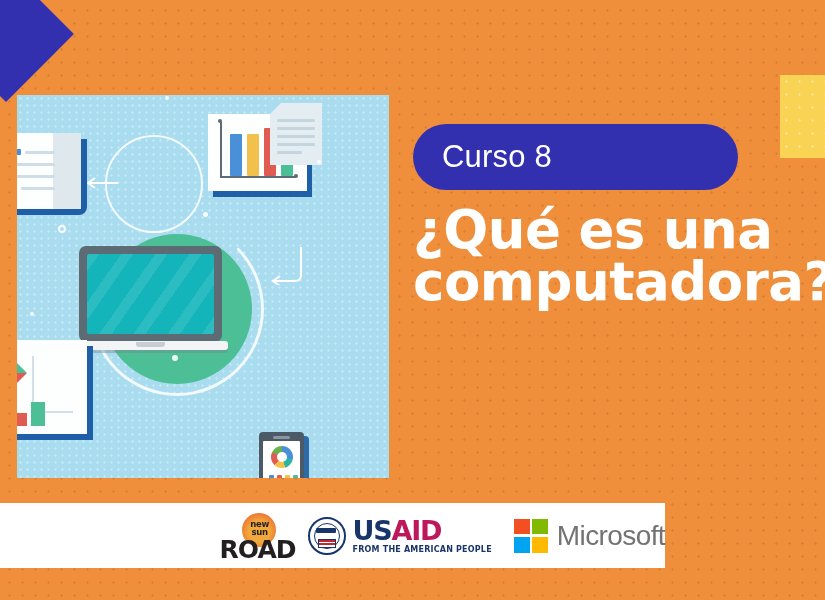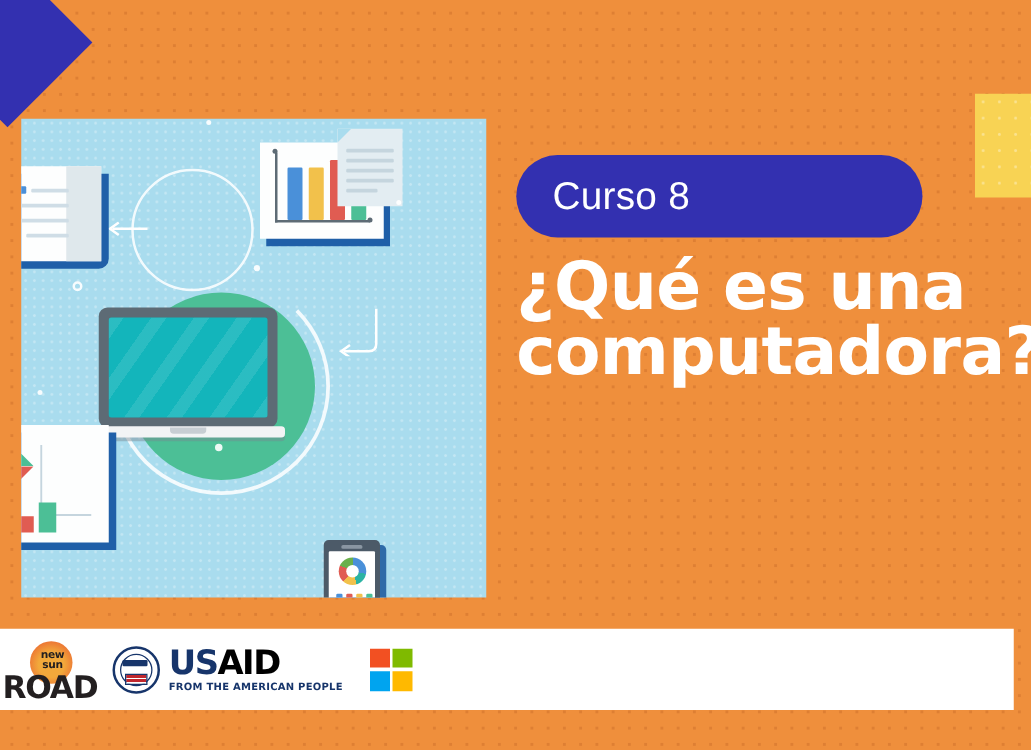--- a/index.html
+++ b/index.html
@@ -188,23 +188,23 @@
     font-size:53px;
     line-height:0.99;
     font-weight:bold;
     letter-spacing:-0.5px;
     font-family:"DejaVu Sans", sans-serif;
     white-space:pre-line;
   }
 
   
   .logobar {
-    position:absolute; left:0; top:503px; width:811px; height:65px;
+    position:absolute; left:0; top:503px; width:665px; height:65px;
     background:#ffffff;
-    display:flex; align-items:center; justify-content:flex-start;
+    display:flex; align-items:center; justify-content:flex-end;
     gap:22px;
   }
   .logo { display:flex; align-items:center; }
 
   
   .nsr { position:relative; width:68px; height:50px; }
   .nsr .sun {
     position:absolute; left:24px; top:2px; width:34px; height:34px; border-radius:50%;
     background:radial-gradient(circle at 50% 55%, #f2a93b 40%, #e8502f 100%);
   }
@@ -241,21 +241,21 @@
     position:absolute; left:8px; bottom:5px; width:18px; height:9px;
     background:repeating-linear-gradient(to bottom,#c1272d 0 2px,#fff 2px 3.4px);
     border:0.8px solid #17356b;
   }
   .usaid-word { line-height:1; }
   .usaid-word .w {
     font-family:"DejaVu Sans", sans-serif;
     font-size:27px; font-weight:bold; letter-spacing:-1.2px;
   }
   .usaid-word .us { color:#17356b; }
-  .usaid-word .aid { color:#000000; }
+  .usaid-word .aid { color:#be185d; }
   .usaid-word .tag {
     font-family:"DejaVu Sans", sans-serif;
     font-size:8px; font-weight:bold; color:#17356b;
     letter-spacing:0.2px; margin-top:2px;
   }
 
   
   .ms { display:flex; align-items:center; gap:9px; }
   .ms-grid { width:34px; height:34px; display:grid; grid-template:1fr 1fr / 1fr 1fr; gap:2.5px; }
   .ms-word {
@@ -427,17 +427,18 @@
       </div>
     </div>
 
     <div class="logo ms">
       <div class="ms-grid">
         <span style="background:#f25022"></span>
         <span style="background:#7fba00"></span>
         <span style="background:#00a4ef"></span>
         <span style="background:#ffb900"></span>
       </div>
+      <div class="ms-word">Microsoft</div>
     </div>
 
 
   </div>
 </div>
 
 </body></html>

